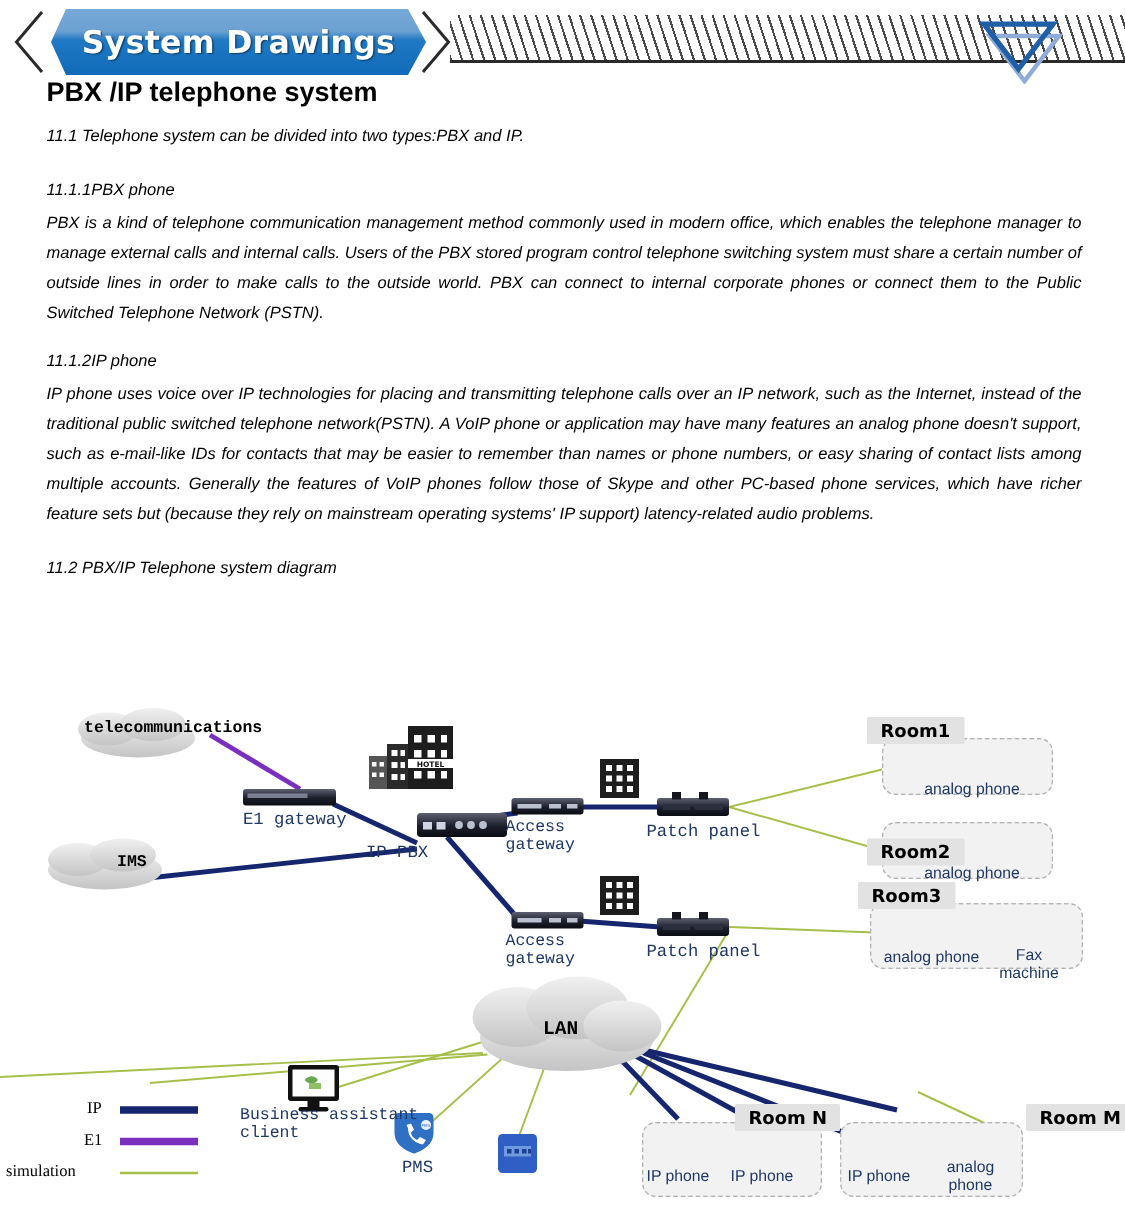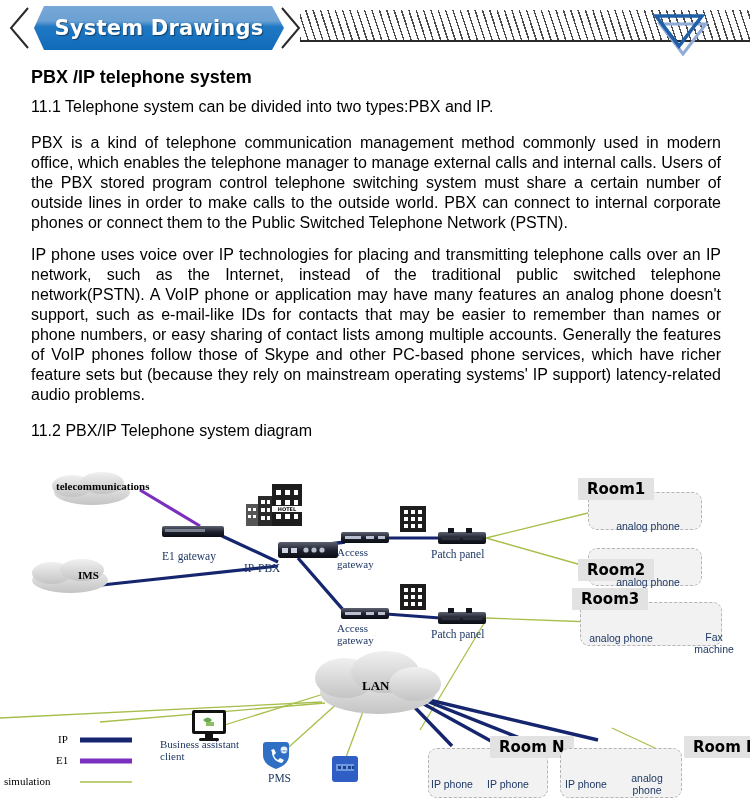--- a/index.html
+++ b/index.html
@@ -26,42 +26,42 @@
     display:flex;align-items:center;justify-content:center;
   }
   .banner-title{
     font-size:21px;font-weight:bold;color:#ffffff;letter-spacing:.2px;
     text-shadow:1px 1px 1px rgba(0,0,0,.45);white-space:nowrap;
     font-family:"DejaVu Sans", sans-serif;
   }
   .logo-tri{position:absolute;left:652px;top:6px;width:62px;height:50px;}
 
   
-  .doc{position:absolute;left:31px;top:66px;width:690px;}
+  .doc{position:absolute;left:31px;top:50px;width:690px;}
   h1.doc-h1{font-size:18px;font-weight:bold;margin:0 0 9px 0;line-height:22px;}
-  p.doc-p{font-size:16px;line-height:20px;margin:0 0 2px 0;text-align:justify;}
+  p.doc-p{font-size:11px;line-height:20px;margin:0 0 2px 0;text-align:justify;font-style:italic;}
   p.doc-p.nospace{text-align:left;}
   .gap{height:14px;}
   .gap-sm{height:10px;}
 
   
   .diagram{position:absolute;left:0;top:470px;width:750px;height:338px;}
   .diagram svg{position:absolute;left:0;top:0;}
-  .dlabel{position:absolute;font-size:10.5px;color:#1f3864;font-family:Liberation Serif, serif;white-space:nowrap;}
+  .dlabel{position:absolute;font-size:10.5px;color:#1f3864;font-family:Liberation Mono, monospace;white-space:nowrap;}
   .dlabel.blk{color:#000;font-weight:bold;font-size:11px;}
   .dlabel.ctr{text-align:left;}
   .legend-txt{position:absolute;font-size:11px;color:#000;font-family:"Liberation Serif",serif;}
 
   .roombox{
     position:absolute;border:1px dashed #b4b4b4;border-radius:9px;
     background:#f2f2f2;
   }
   .roomtab{
     position:absolute;background:#e2e2e2;color:#000;font-weight:bold;
-    font-size:15px;padding:2px 9px 2px 9px;border-radius:1px;white-space:nowrap;
+    font-size:12px;padding:2px 9px 2px 9px;border-radius:1px;white-space:nowrap;
     font-family:"DejaVu Sans",sans-serif;
   }
   .devlabel{position:absolute;font-size:10.5px;color:#1f3864;text-align:center;white-space:nowrap;}
   .devlabel.wrap{white-space:normal;line-height:11.5px;}
 </style>
 </head>
 <body>
 
 <div class="header">
   <div class="hatch"></div>
@@ -88,22 +88,24 @@
       <polygon points="8,18 54,18 31,48" fill="none" stroke="#8fabd8" stroke-width="3"></polygon>
       <polygon points="4,10 50,10 27,40" fill="none" stroke="#1f5fa8" stroke-width="3.5"></polygon>
     </svg>
   </div>
 </div>
 
 <div class="doc">
   <h1 class="doc-h1">PBX /IP telephone system</h1>
   <p class="doc-p nospace">11.1 Telephone system can be divided into two types:PBX and IP.</p>
   <div class="gap"></div>
+  <p class="doc-p nospace">11.1.1PBX phone</p>
   <p class="doc-p">PBX is a kind of telephone communication management method commonly used in modern office, which enables the telephone manager to manage external calls and internal calls. Users of the PBX stored program control telephone switching system must share a certain number of outside lines in order to make calls to the outside world. PBX can connect to internal corporate phones or connect them to the Public Switched Telephone Network (PSTN).</p>
   <div class="gap-sm"></div>
+  <p class="doc-p nospace">11.1.2IP phone</p>
   <p class="doc-p">IP phone uses voice over IP technologies for placing and transmitting telephone calls over an IP network, such as the Internet, instead of the traditional public switched telephone network(PSTN). A VoIP phone or application may have many features an analog phone doesn't support, such as e-mail-like IDs for contacts that may be easier to remember than names or phone numbers, or easy sharing of contact lists among multiple accounts. Generally the features of VoIP phones follow those of Skype and other PC-based phone services, which have richer feature sets but (because they rely on mainstream operating systems' IP support) latency-related audio problems.</p>
   <div class="gap"></div>
   <p class="doc-p nospace">11.2 PBX/IP Telephone system diagram</p>
 </div>
 
 <div class="diagram">
 
   <svg width="750" height="338" viewBox="0 0 750 338">
     <defs>
       <linearGradient id="cloudg" x1="0" y1="0" x2="0" y2="1">
@@ -418,35 +420,35 @@
   <div class="roomtab" style="left:578px;top:8px;">Room1</div>
   <div class="devlabel" style="left:608px;top:50px;width:80px;">analog phone</div>
 
   <div class="roombox" style="left:588px;top:78px;width:112px;height:36px;"></div>
   <div class="roomtab" style="left:578px;top:61px;margin-top:28px;">Room2</div>
   <div class="devlabel" style="left:608px;top:106px;width:80px;">analog phone</div>
 
   <div class="roombox" style="left:580px;top:132px;width:140px;height:42px;"></div>
   <div class="roomtab" style="left:572px;top:118px;text-align:center;">Room3</div>
   <div class="devlabel" style="left:578px;top:162px;width:86px;">analog phone</div>
-  <div class="devlabel wrap" style="left:666px;top:162px;width:40px;margin-left:28px;">Fax machine</div>
+  <div class="devlabel wrap" style="left:666px;top:162px;width:40px;">Fax machine</div>
 
   <div class="roombox" style="left:428px;top:278px;width:118px;height:48px;"></div>
   <div class="roomtab" style="left:490px;top:266px;">Room N</div>
   <div class="devlabel" style="left:424px;top:308px;width:56px;">IP phone</div>
   <div class="devlabel" style="left:480px;top:308px;width:56px;">IP phone</div>
 
   <div class="roombox" style="left:560px;top:278px;width:120px;height:48px;"></div>
   <div class="roomtab" style="left:646px;top:266px;margin-left:38px;">Room M</div>
   <div class="devlabel" style="left:558px;top:308px;width:56px;">IP phone</div>
   <div class="devlabel wrap" style="left:622px;top:303px;width:50px;">analog phone</div>
 
   <div class="dlabel blk" style="left:56px;top:10px;">telecommunications</div>
   <div class="dlabel blk" style="left:78px;top:99px;">IMS</div>
-  <div class="dlabel" style="left:162px;top:80px;font-size:11.5px;">E1 gateway</div>
+  <div class="dlabel" style="left:162px;top:70px;font-size:11.5px;">E1 gateway</div>
   <div class="dlabel" style="left:244px;top:92px;font-size:11.5px;">IP-PBX</div>
   <div class="dlabel ctr" style="left:337px;top:76px;width:56px;font-size:11px;line-height:12px;">Access<br>gateway</div>
   <div class="dlabel ctr" style="left:337px;top:152px;width:56px;font-size:11px;line-height:12px;">Access<br>gateway</div>
   <div class="dlabel" style="left:431px;top:78px;font-size:11.5px;">Patch panel</div>
   <div class="dlabel" style="left:431px;top:158px;font-size:11.5px;">Patch panel</div>
   <div class="dlabel blk" style="left:362px;top:208px;font-size:13px;">LAN</div>
   <div class="dlabel ctr" style="left:160px;top:268px;width:100px;font-size:11px;line-height:12px;">Business assistant<br>client</div>
   <div class="dlabel" style="left:268px;top:302px;font-size:11.5px;">PMS</div>
 
   <div class="legend-txt" style="left:58px;top:263px;">IP</div>

